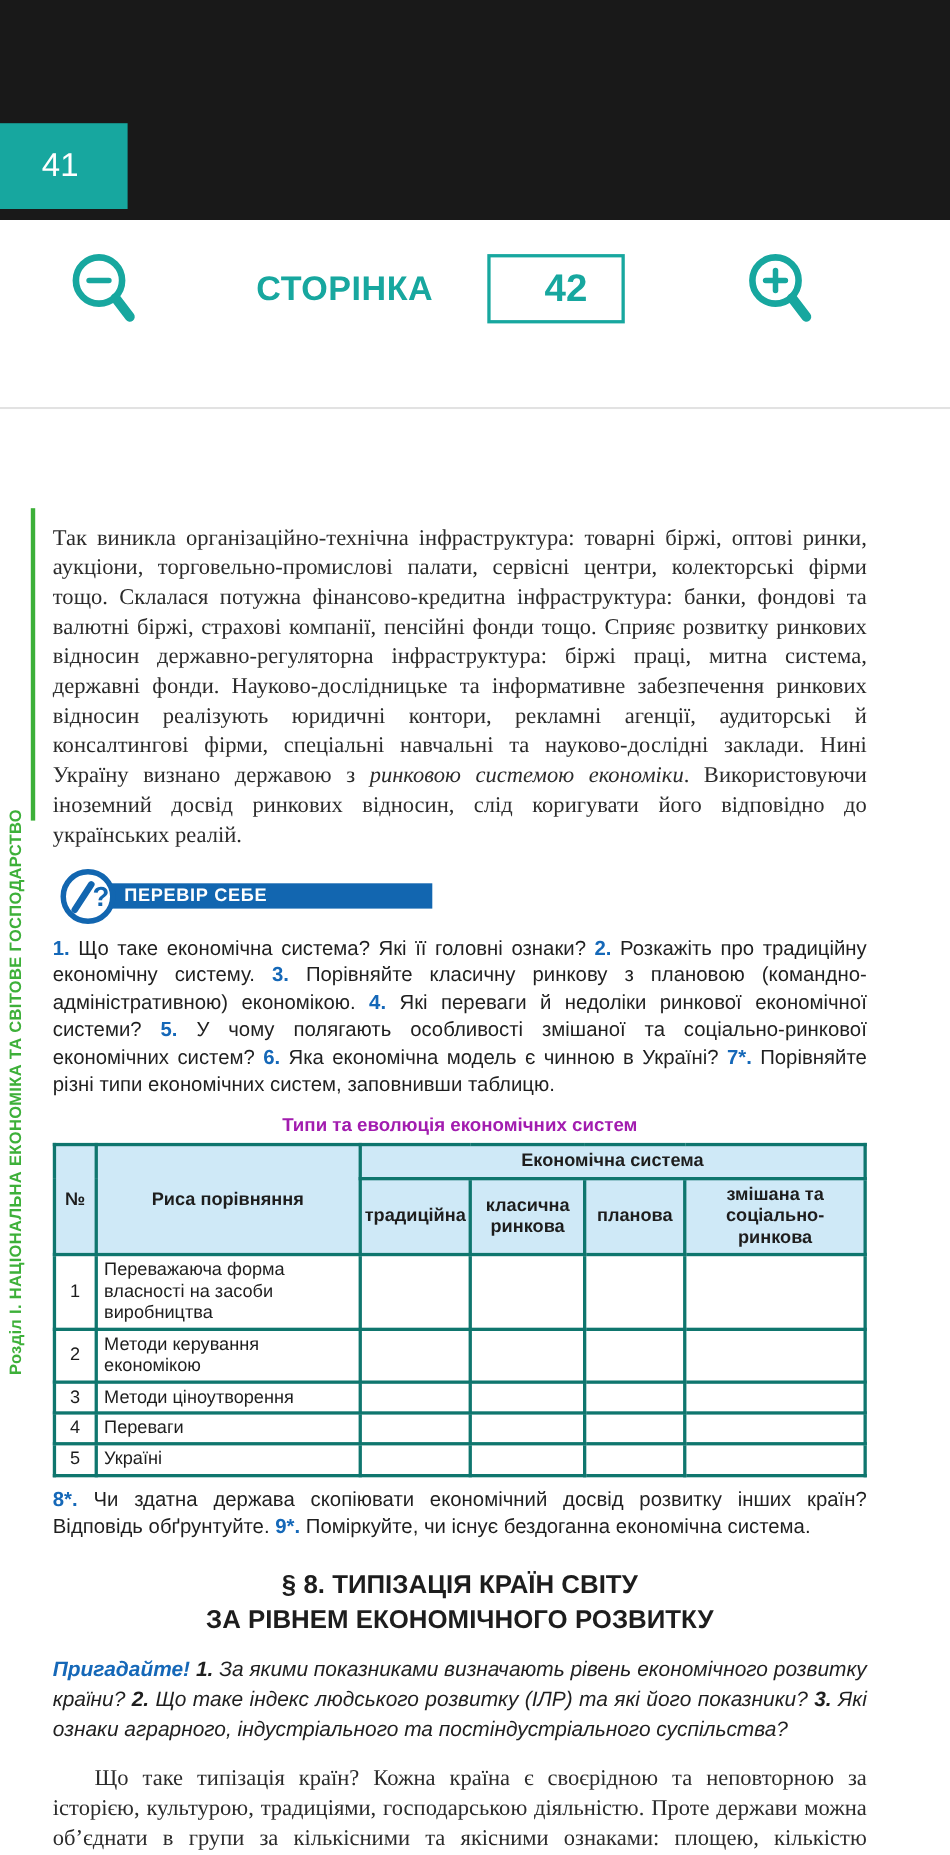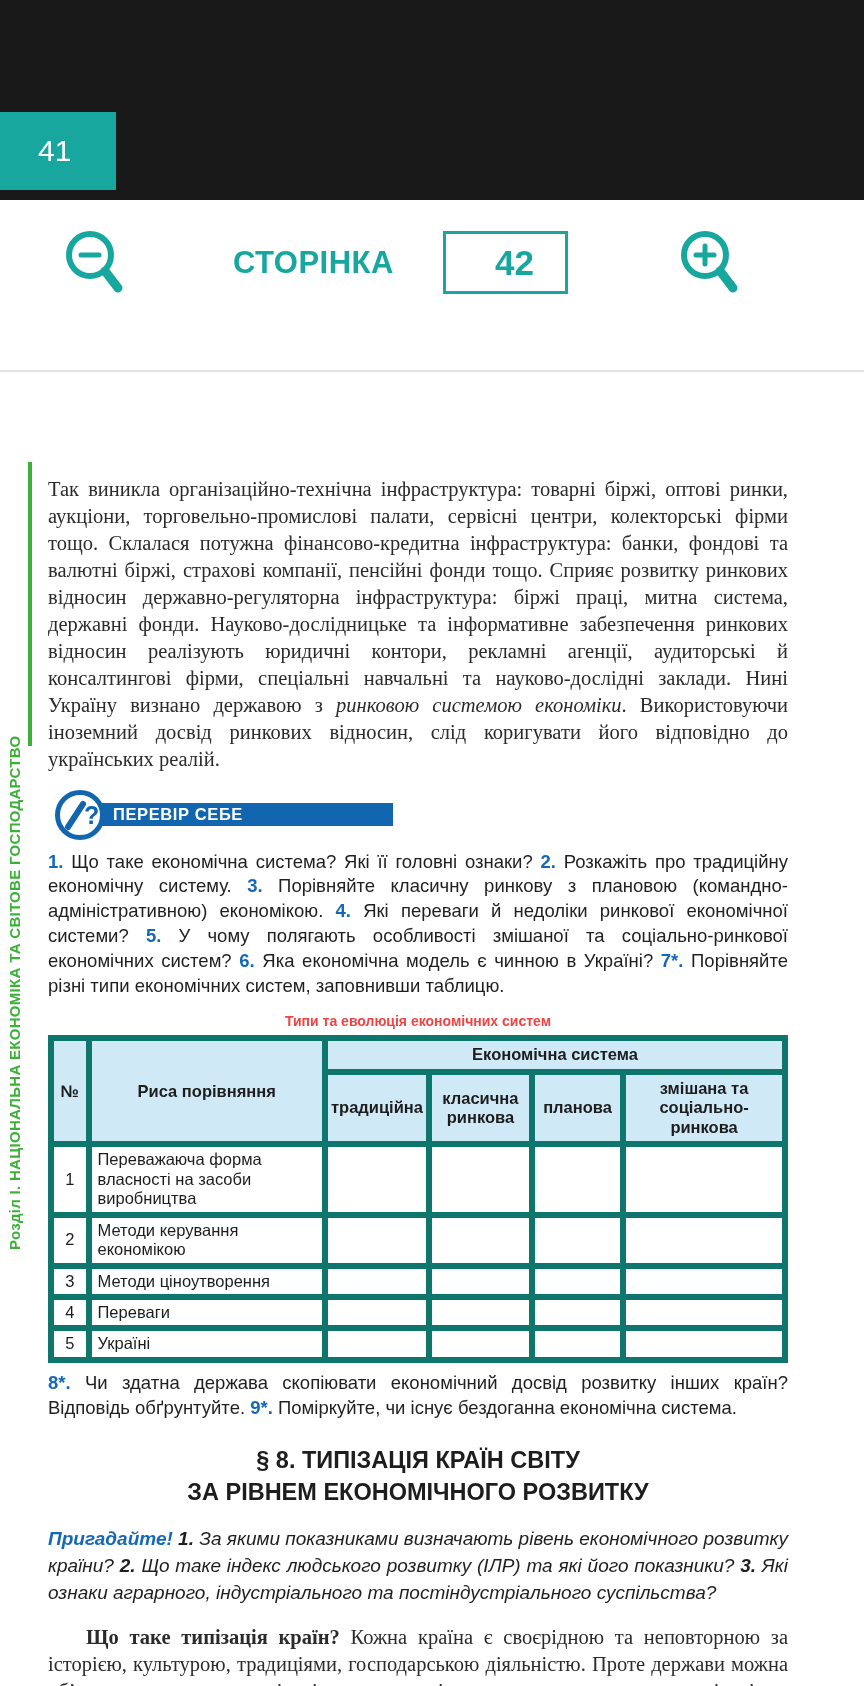--- a/index.html
+++ b/index.html
@@ -42,28 +42,28 @@
   .check-icon { position:relative; z-index:2; width:52px; height:52px; margin-left:6px; }
   .check-bar { position:relative; z-index:1; margin-left:-9px; width:296px; height:23px;
                background:#1266b0; display:flex; align-items:center; }
   .check-bar span { color:#fff; font-weight:bold; font-size:16.5px; letter-spacing:0.6px;
                     padding-left:16px;text-align:right; }
 
   .questions { font-size:18.5px; line-height:1.35; text-align:justify; color:#1f1f1f;
                margin-top:8px; }
   .seg-num { color:#1568b8; font-weight:bold; }
   .seg-i { font-style:italic; }
-  .seg-b { font-weight:bold; }
+  .seg-b { font-weight:normal; }
   .seg-bi { font-weight:bold; font-style:italic; }
   .seg-recall { color:#1568b8; font-weight:bold; font-style:italic; }
 
   .table-title { margin-top:14px; margin-bottom:6px; text-align:center; font-weight:bold;
-                 font-size:14px; color:#ef4444; }
+                 font-size:17px; color:#a21caf; }
   .eco-table { width:740px; border-collapse:collapse; font-size:16.5px; color:#1d1d1d; }
-  .eco-table th, .eco-table td { border:6px solid #0f766e; padding:3px 6px; line-height:1.18; }
+  .eco-table th, .eco-table td { border:3px solid #0f766e; padding:3px 6px; line-height:1.18; }
   .eco-table th { background:#cfe9f7; font-weight:bold; text-align:center; padding:4px 3px; }
   .w-num { width:38px; } .w-feature { width:244px; }
   .w-c1 { width:96px; } .w-c2 { width:104px; } .w-c3 { width:92px; } .w-c4 { width:166px; }
   .eco-table td.c-num { text-align:center; }
   .eco-table td.c-label { text-align:left; }
   .eco-table td.c-empty { background:#fff; }
   .eco-table tbody td { height:27px; }
 
   .section-heading { margin-top:24px; text-align:center; font-size:23.5px; font-weight:bold;
                      line-height:1.35; color:#1d1d1d; }

